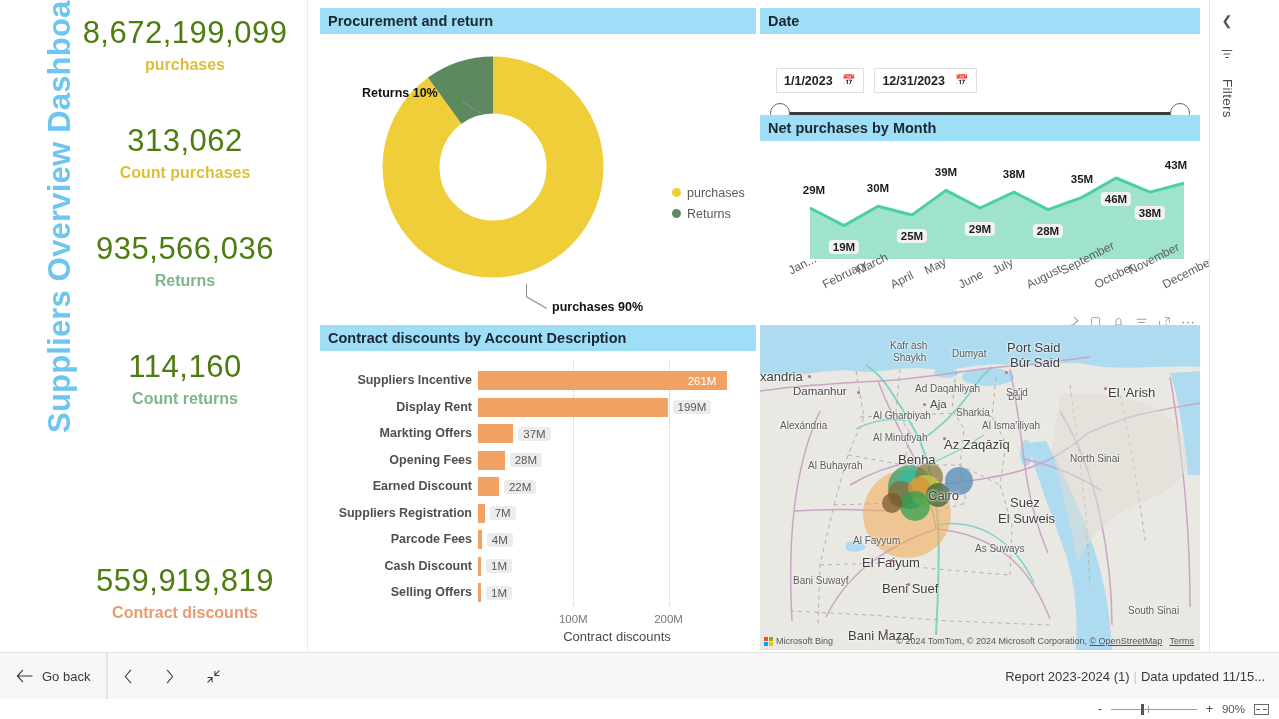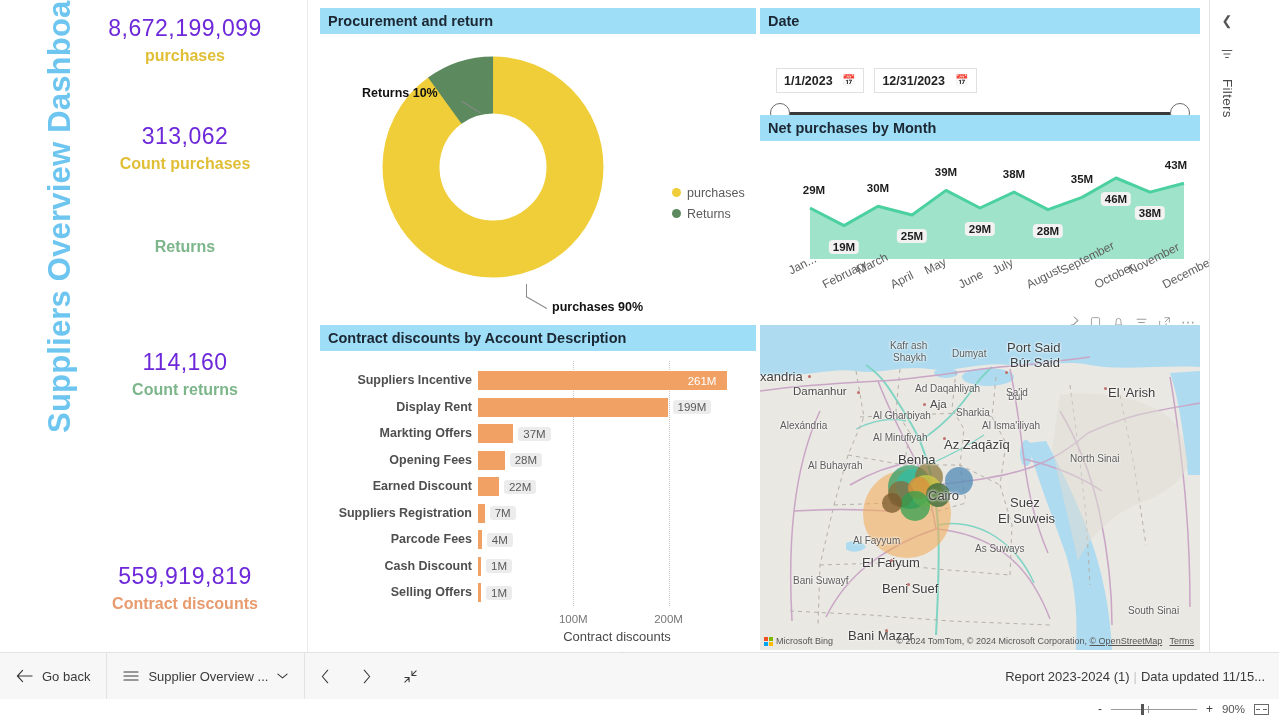--- a/index.html
+++ b/index.html
@@ -26,21 +26,21 @@
     position: absolute; left: -90px; top: 265px;
     width: 300px; text-align: center;
     transform: rotate(-90deg);
     color: #6EC6F0;
     font-size: 31px; font-weight: bold;
     letter-spacing: .2px;
     white-space: nowrap;
   }
   .kpi { position: absolute; left: 62px; width: 246px; text-align: center; }
   .kpi-value {
-    font-size: 23px; color: #6d28d9; font-weight: 400; letter-spacing: .5px;
+    font-size: 31px; color: #4d7c0f; font-weight: 400; letter-spacing: .5px;
     line-height: 1.1; white-space: nowrap;
   }
   .kpi-label { font-size: 16px; font-weight: bold; margin-top: 6px; }
   .c-yellow { color: #E0BE36; }
   .c-green  { color: #7CB68A; }
   .c-gray   { color: #6b6b6b; }
   .c-orange { color: #E79B6E; }
 
   
   .card { position: absolute; background: #fff; }
@@ -201,20 +201,21 @@
 
       <div class="kpi" style="top:16px">
         <div class="kpi-value">8,672,199,099</div>
         <div class="kpi-label c-yellow">purchases</div>
       </div>
       <div class="kpi" style="top:124px">
         <div class="kpi-value">313,062</div>
         <div class="kpi-label c-yellow">Count purchases</div>
       </div>
       <div class="kpi" style="top:232px">
+        <div class="kpi-value">935,566,036</div>
         <div class="kpi-label c-green">Returns</div>
       </div>
       <div class="kpi" style="top:350px">
         <div class="kpi-value">114,160</div>
         <div class="kpi-label c-green">Count returns</div>
       </div>
       <div class="kpi" style="top:564px">
         <div class="kpi-value">559,919,819</div>
         <div class="kpi-label c-orange">Contract discounts</div>
       </div>
@@ -537,33 +538,20 @@
   <div id="footer">
     <div class="fbtn">
       <span class="fico">
         <svg width="17" height="14" viewBox="0 0 18 14">
             <path d="M7 1L1.5 7 7 13M1.5 7H17" stroke="#3a3a3a" stroke-width="1.2" fill="none" stroke-linecap="round" stroke-linejoin="round"></path>
           </svg>
       </span>
       <span>Go back</span>
     </div>
     <div class="fsep"></div>
-    <div class="fbtn">
-      <span class="fico">
-        <svg width="16" height="12" viewBox="0 0 16 12">
-            <path d="M1 2h14M1 6h14M1 10h14" stroke="#3a3a3a" stroke-width="1.2" stroke-linecap="round"></path>
-          </svg>
-      </span>
-      <span>Supplier Overview ...</span>
-      <span class="fico">
-        <svg width="11" height="8" viewBox="0 0 12 8">
-            <path d="M1 2l5 4 5-4" stroke="#3a3a3a" stroke-width="1.2" fill="none" stroke-linecap="round" stroke-linejoin="round"></path>
-          </svg>
-      </span>
-    </div>
     <div class="fsep"></div>
     <div class="fbtn">
       <span class="fico">
         <svg width="9" height="15" viewBox="0 0 10 16">
             <path d="M7.5 1L1.5 8l6 7" stroke="#3a3a3a" stroke-width="1.2" fill="none" stroke-linecap="round" stroke-linejoin="round"></path>
           </svg>
       </span>
     </div>
     <div class="fbtn">
       <span class="fico">

